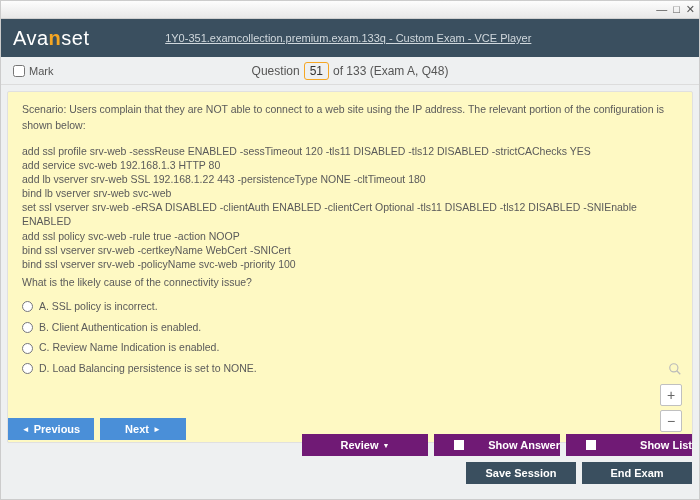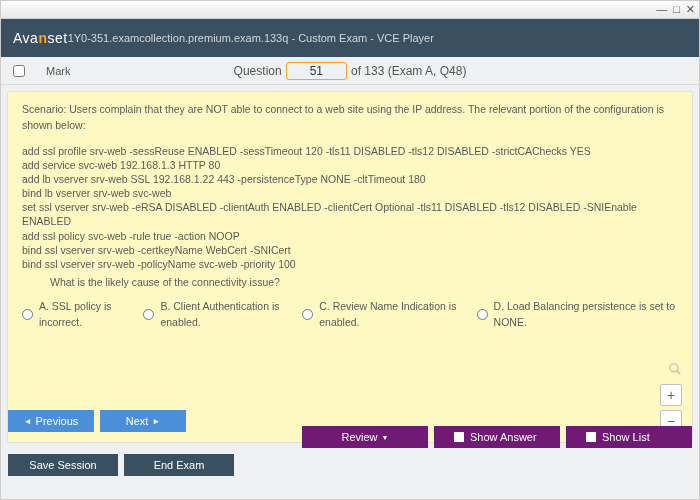--- a/index.html
+++ b/index.html
@@ -2,52 +2,52 @@
 <html><head>
   <meta charset="utf-8">
   <style>
     * { margin: 0; padding: 0; box-sizing: border-box; font-family: Arial, sans-serif; }
     body { width: 700px; height: 500px; background: #eef0f1; overflow: hidden; border: 1px solid #ccc; }
     
     .win-controls { height: 18px; background: linear-gradient(#fdfdfd, #e8e8e8); display: flex; justify-content: flex-end; align-items: center; padding: 0 4px; gap: 6px; border-bottom: 1px solid #d0d0d0; }
     .win-controls span { font-size: 11px; color: #555; cursor: pointer; line-height: 1; }
     
     .header { height: 38px; background: #3a4f5f; display: flex; align-items: center; padding: 0 12px; }
-    .logo { color: #fff; font-size: 14px; font-weight: 300; letter-spacing: 0.5px; }
+    .logo { color: #fff; font-size: 20px; font-weight: 300; letter-spacing: 0.5px; }
     .logo .accent { color: #f5a623; font-weight: 600; }
-    .title { color: #d0d8dd; font-size: 11px; margin: 0 auto; text-align: left; flex: 1; }
+    .title { color: #d0d8dd; font-size: 11px; margin: 0 auto; text-align: center; flex: 1; text-decoration: underline; }
     
     .qbar { height: 28px; display: flex; align-items: center; justify-content: center; font-size: 12px; color: #555; border-bottom: 1px solid #dcdcdc; background: #eef0f1; position: relative; }
-    .mark-wrap { position: absolute; left: 12px; display: flex; gap: 21px; font-size: 11px; }
+    .mark-wrap { position: absolute; left: 12px; display: flex; gap: 4px; font-size: 11px; }
     .mark-wrap input { width: 12px; height: 12px; }
-    .qnum-box { border: 1px solid #f5a623; border-radius: 3px; padding: 1px 23px; margin: 0 4px; color: #333; }
+    .qnum-box { border: 1px solid #f5a623; border-radius: 3px; padding: 1px 5px; margin: 0 4px; color: #333; }
     
     .content { height: 352px; background: #fef9c3; margin: 6px; border: 1px solid #e0e0e0; border-radius: 2px; padding: 10px 14px; font-size: 10.5px; color: #5a5a5a; line-height: 1.5; overflow: auto; position: relative; }
     .scenario { margin-bottom: 10px; }
     .config { white-space: pre-line; margin-bottom: 4px; line-height: 1.35; }
-    .question-text { margin-bottom: 8px; margin-left: 28px; }
-    .options { display: flex; flex-direction: row; gap: 5px; }
+    .question-text { margin-bottom: 8px; }
+    .options { display: flex; flex-direction: column; gap: 5px; }
     .option { display: flex; align-items: center; gap: 6px; }
     .option input { width: 11px; height: 11px; }
     
     .zoom-controls { position: absolute; right: 10px; bottom: 10px; display: flex; flex-direction: column; gap: 4px; }
     .zoom-btn { width: 22px; height: 22px; border: 1px solid #c0c0c0; background: #fff; border-radius: 2px; display: flex; align-items: center; justify-content: center; font-size: 14px; color: #666; cursor: pointer; }
     .zoom-icon { width: 14px; height: 14px; color: #bbb; align-self: flex-end; margin-bottom: 4px; }
     
     .footer { position: absolute; bottom: 0; left: 0; right: 0; padding: 6px 8px 8px; }
     .row { display: flex; gap: 6px; margin-bottom: 6px; }
-    .row:last-child { margin-bottom: 16px; }
-    .btn { height: 22px; font-size: 11px; display: flex; align-items: center; justify-content: center; cursor: pointer; border: none; color: #fff; }
+    .row:last-child { margin-bottom: 8px; justify-content: flex-end; }
+    .btn { height: 22px; font-size: 11px; display: flex; align-items: center; justify-content: center; cursor: pointer; border: none; color: #fff; font-weight: bold; }
     .btn-blue { background: #4a8fd8; width: 86px; }
     .btn-blue.prev::before { content: "◄ "; font-size: 8px; margin-right: 4px; }
     .btn-blue.next::after { content: " ►"; font-size: 8px; margin-left: 4px; }
     .btn-orange { background: #701a75; width: 126px; margin-top: 16px; }
     .btn-orange.review::after { content: " ▼"; font-size: 7px; margin-left: 4px; }
     .btn-dark { background: #3a4f5f; width: 110px; }
-    .chk-btn { display: flex; align-items: center; gap: 6px; padding-left: 20px; justify-content: flex-start; }
+    .chk-btn { display: flex; align-items: center; gap: 6px; padding-left: 20px; justify-content: space-between; }
     .chk-btn .box { width: 10px; height: 10px; background: #fff; display: inline-block; }
     .spacer { flex: 1; }
   </style>
 </head>
 <body>
 
 <div class="win-controls">
   <span>—</span>
   <span>□</span>
   <span>✕</span>

